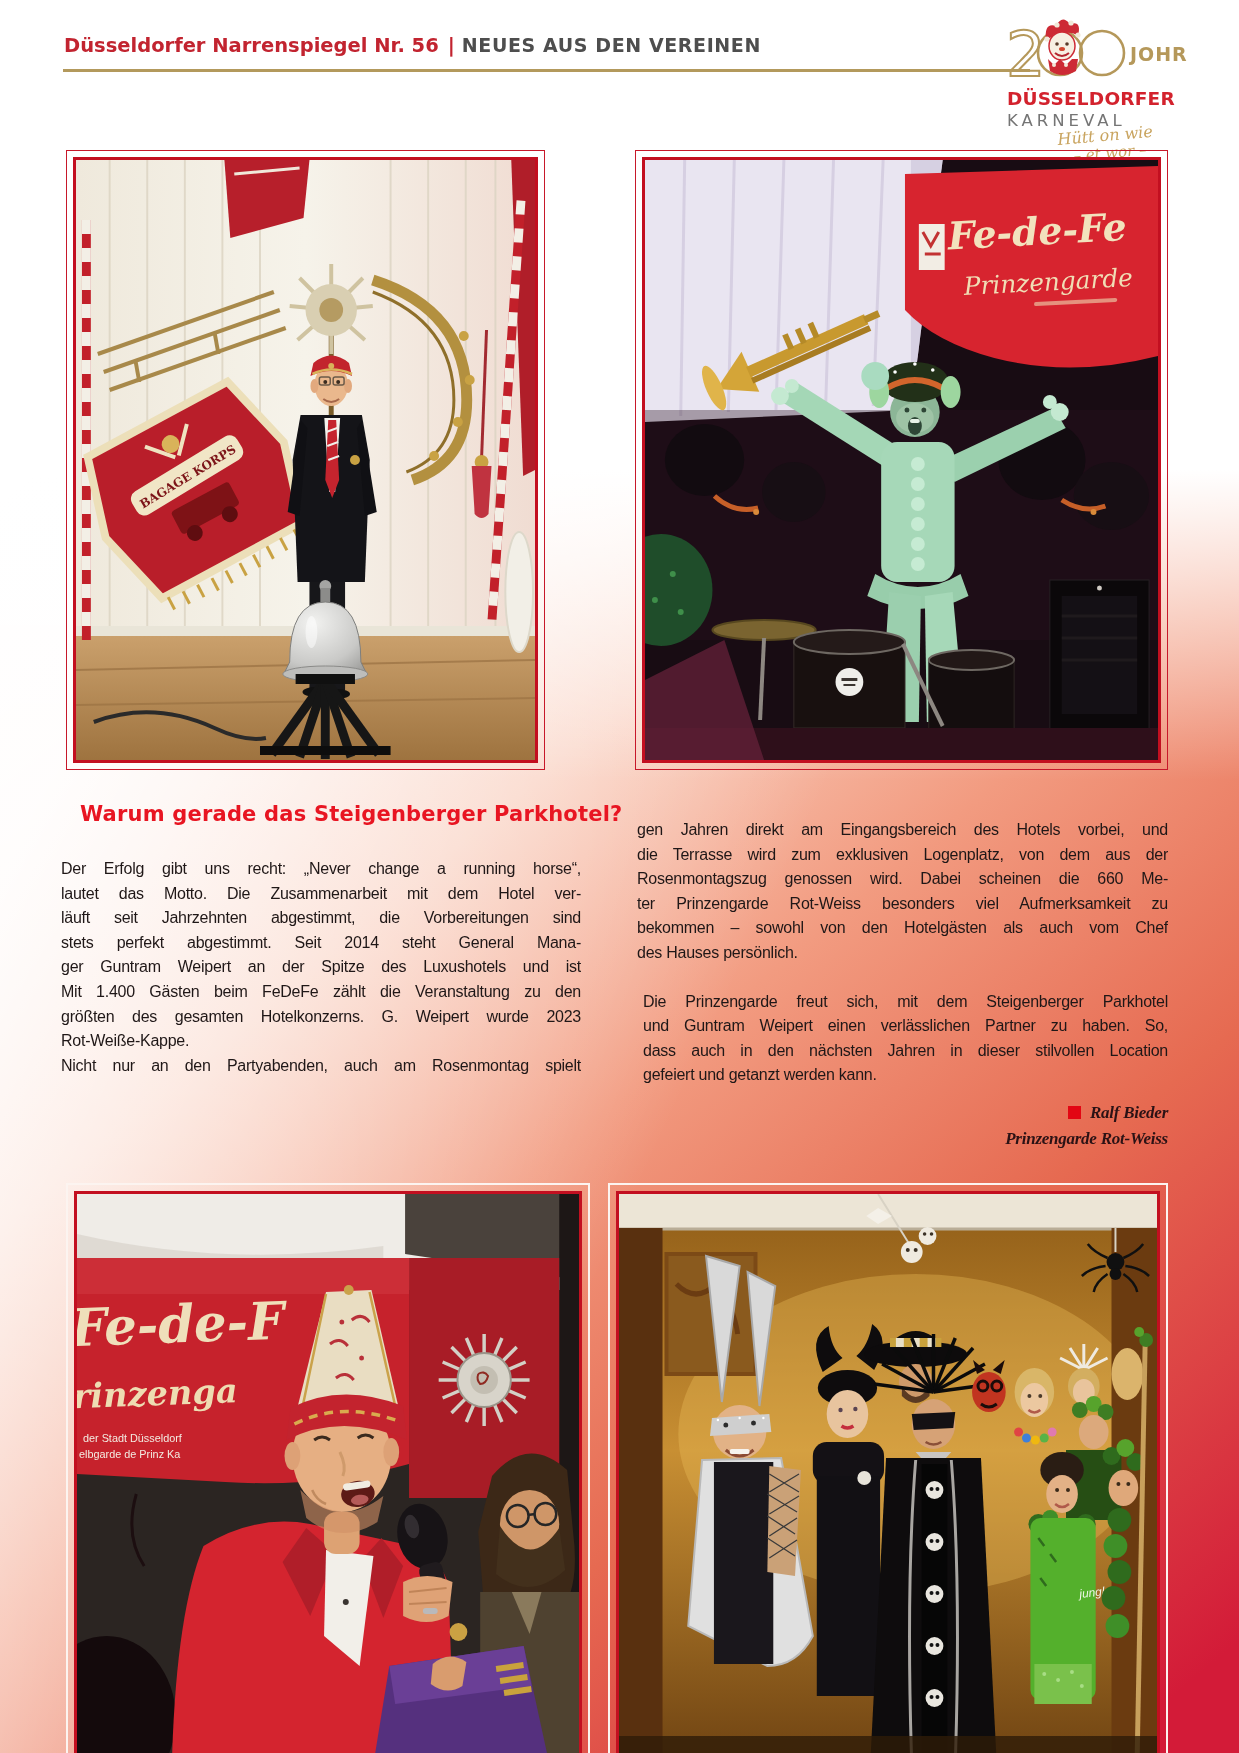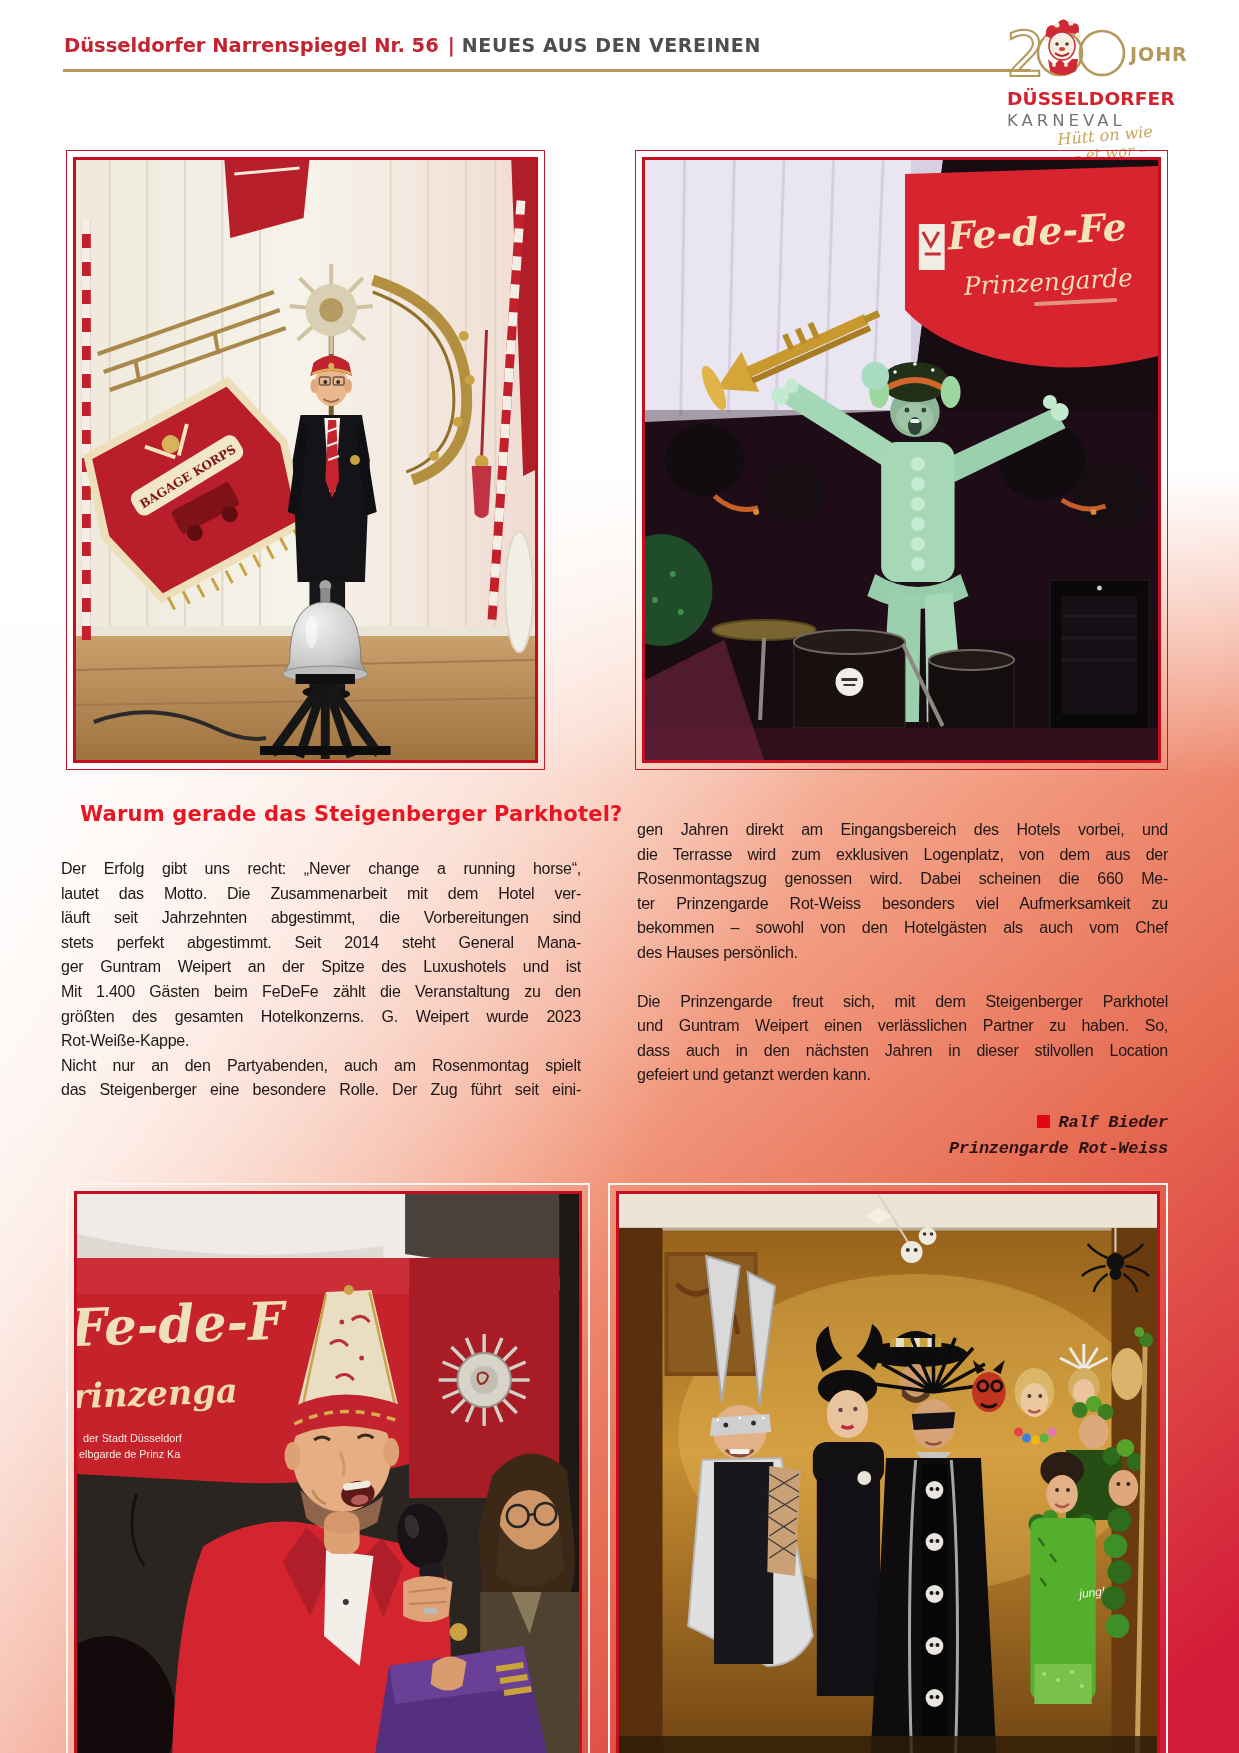--- a/index.html
+++ b/index.html
@@ -30,23 +30,23 @@
   #frame4{left:608px;top:1183px;width:560px;height:592px;}
 
   .heading{position:absolute;left:80px;top:802px;width:560px;font-family:"DejaVu Sans",sans-serif;
     font-weight:bold;font-size:21px;color:#e81522;white-space:nowrap;letter-spacing:.2px;}
   .column{position:absolute;color:#1f1717;font-size:16px;line-height:24.6px;letter-spacing:-0.25px;}
   #left-col{left:61px;top:857px;width:520px;}
   #right-col{left:637px;top:818px;width:531px;}
   .tline{text-align:justify;text-align-last:justify;height:24.6px;overflow:hidden;}
   .tline.endline{text-align-last:left;}
   .para{margin:0;}
-  .para.gap{margin-top:24px;}
-  .author{margin-top:22px;text-align:right;font-style:italic;font-weight:bold;font-size:17px;
-    color:#2b1215;line-height:26px;font-family:Liberation Mono, monospace;}
+  .para.gap{margin-top:24px;margin-left:6px;}
+  .author{margin-top:12px;text-align:right;font-style:italic;font-weight:bold;font-size:17px;
+    color:#2b1215;line-height:26px;font-family:Liberation Serif, serif;}
   .author .bullet{display:inline-block;width:13px;height:13px;background:#e30613;margin-right:9px;vertical-align:-1px;}
 </style>
 </head>
 <body>
 
 <div class="page">
 
   <div class="header">
     <span class="issue">Düsseldorfer Narrenspiegel Nr. 56</span><span class="sep">|</span><span class="section">NEUES AUS DEN VEREINEN</span>
   </div>
@@ -340,21 +340,20 @@
         <div class="tline">lautet das Motto. Die Zusammenarbeit mit dem Hotel ver-</div>
         <div class="tline">läuft seit Jahrzehnten abgestimmt, die Vorbereitungen sind</div>
         <div class="tline">stets perfekt abgestimmt. Seit 2014 steht General Mana-</div>
         <div class="tline">ger Guntram Weipert an der Spitze des Luxushotels und ist</div>
         <div class="tline">Mit 1.400 Gästen beim FeDeFe zählt die Veranstaltung zu den</div>
         <div class="tline">größten des gesamten Hotelkonzerns. G. Weipert wurde 2023</div>
         <div class="tline endline">Rot-Weiße-Kappe.</div>
       </div>
       <div class="para">
         <div class="tline">Nicht nur an den Partyabenden, auch am Rosenmontag spielt</div>
-        <div class="tline">das Steigenberger eine besondere Rolle. Der Zug führt seit eini-</div>
       </div>
     </div>
   <div class="column" id="right-col">
     <div>
         <div class="para">
           <div class="tline">gen Jahren direkt am Eingangsbereich des Hotels vorbei, und</div>
           <div class="tline">die Terrasse wird zum exklusiven Logenplatz, von dem aus der</div>
           <div class="tline">Rosenmontagszug genossen wird. Dabei scheinen die 660 Me-</div>
           <div class="tline">ter Prinzengarde Rot-Weiss besonders viel Aufmerksamkeit zu</div>
           <div class="tline">bekommen – sowohl von den Hotelgästen als auch vom Chef</div>

